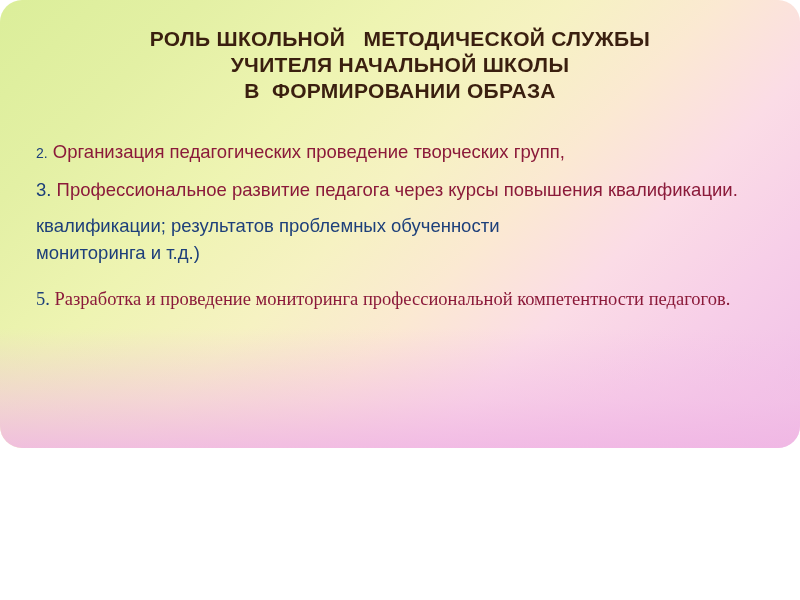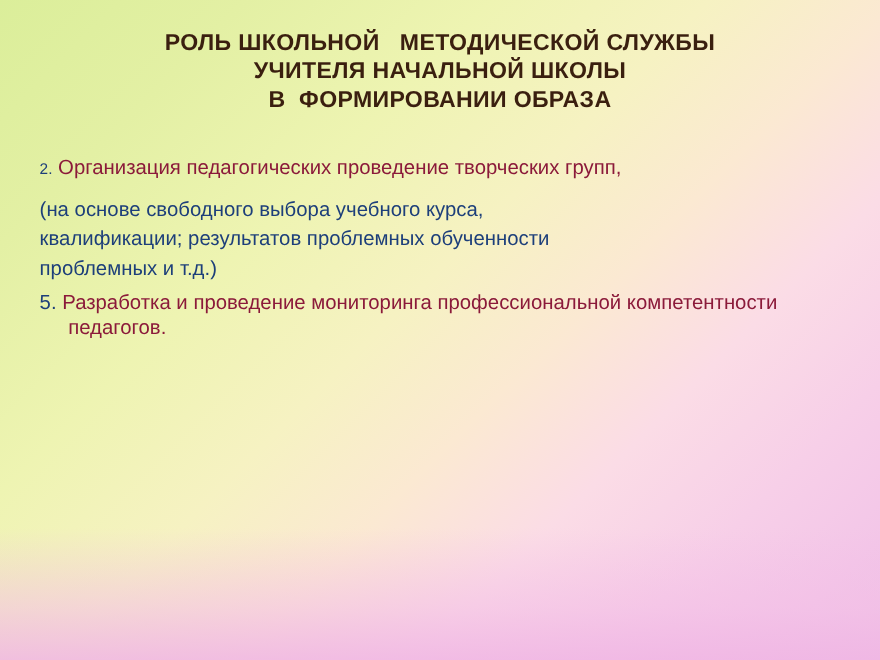--- a/index.html
+++ b/index.html
@@ -9,34 +9,35 @@
   }
   body {
     width: 800px;
     height: 600px;
     overflow: hidden;
     font-family: "Liberation Sans", sans-serif;
   }
   .slide {
     position: relative;
     width: 800px;
-    height: 600px;
+    height: 448px;
     box-sizing: border-box;
     background:
       linear-gradient(135deg,
         #dbee9a 0%,
         #e3f0a4 16%,
         #eef4b2 32%,
         #f6f2c2 46%,
         #fbe9d2 58%,
         #fbdce6 70%,
         #f7cfe8 82%,
         #f3c6e8 92%,
         #efc0e6 100%);
     overflow: hidden;
+    border-radius: 22px;
   }
   .slide::after {
     content: "";
     position: absolute;
     left: 0; right: 0; bottom: 0;
     height: 120px;
     background: linear-gradient(180deg, rgba(246,200,232,0) 0%, rgba(243,190,230,0.55) 60%, rgba(240,182,228,0.85) 100%);
     pointer-events: none;
   }
 
@@ -86,46 +87,50 @@
   .para.plain {
     color: #1d3f7a;
     margin-bottom: 4px;
     padding-left: 0;
     text-indent: 0;
   }
   .para.tight {
     margin-bottom: 10px;
   }
   .para.last {
-    margin-top: 8px;
+    margin-top: 24px;
+    font-family: Liberation Serif, serif;
   }
 </style>
 </head>
 <body>
 
 <div class="slide">
 
   <div class="title-block">
     <div class="title-line">РОЛЬ ШКОЛЬНОЙ   МЕТОДИЧЕСКОЙ СЛУЖБЫ</div>
     <div class="title-line">УЧИТЕЛЯ НАЧАЛЬНОЙ ШКОЛЫ</div>
     <div class="title-line">В  ФОРМИРОВАНИИ ОБРАЗА</div>
   </div>
 
   <div class="body-block">
 
     <div class="para indent-hang">
       <span class="num small">2.</span>
       <span class="txt">Организация педагогических проведение творческих групп,</span>
     </div>
 
+    <div class="para indent-hang">
+      <span class="num">3.</span>
+      <span class="txt">Профессиональное развитие педагога через курсы повышения квалификации.</span>
+    </div>
 
 
-    <div class="para plain">(на основе свободного выбора учебного курса,</div>
     <div class="para plain">квалификации; результатов проблемных обученности</div>
-    <div class="para plain">проблемных и т.д.)</div>
+    <div class="para plain">мониторинга и т.д.)</div>
 
     <div class="para indent-hang last">
       <span class="num">5.</span>
       <span class="txt">Разработка и проведение мониторинга профессиональной компетентности педагогов.</span>
     </div>
 
   </div>
 </div>
 
 </body></html>

